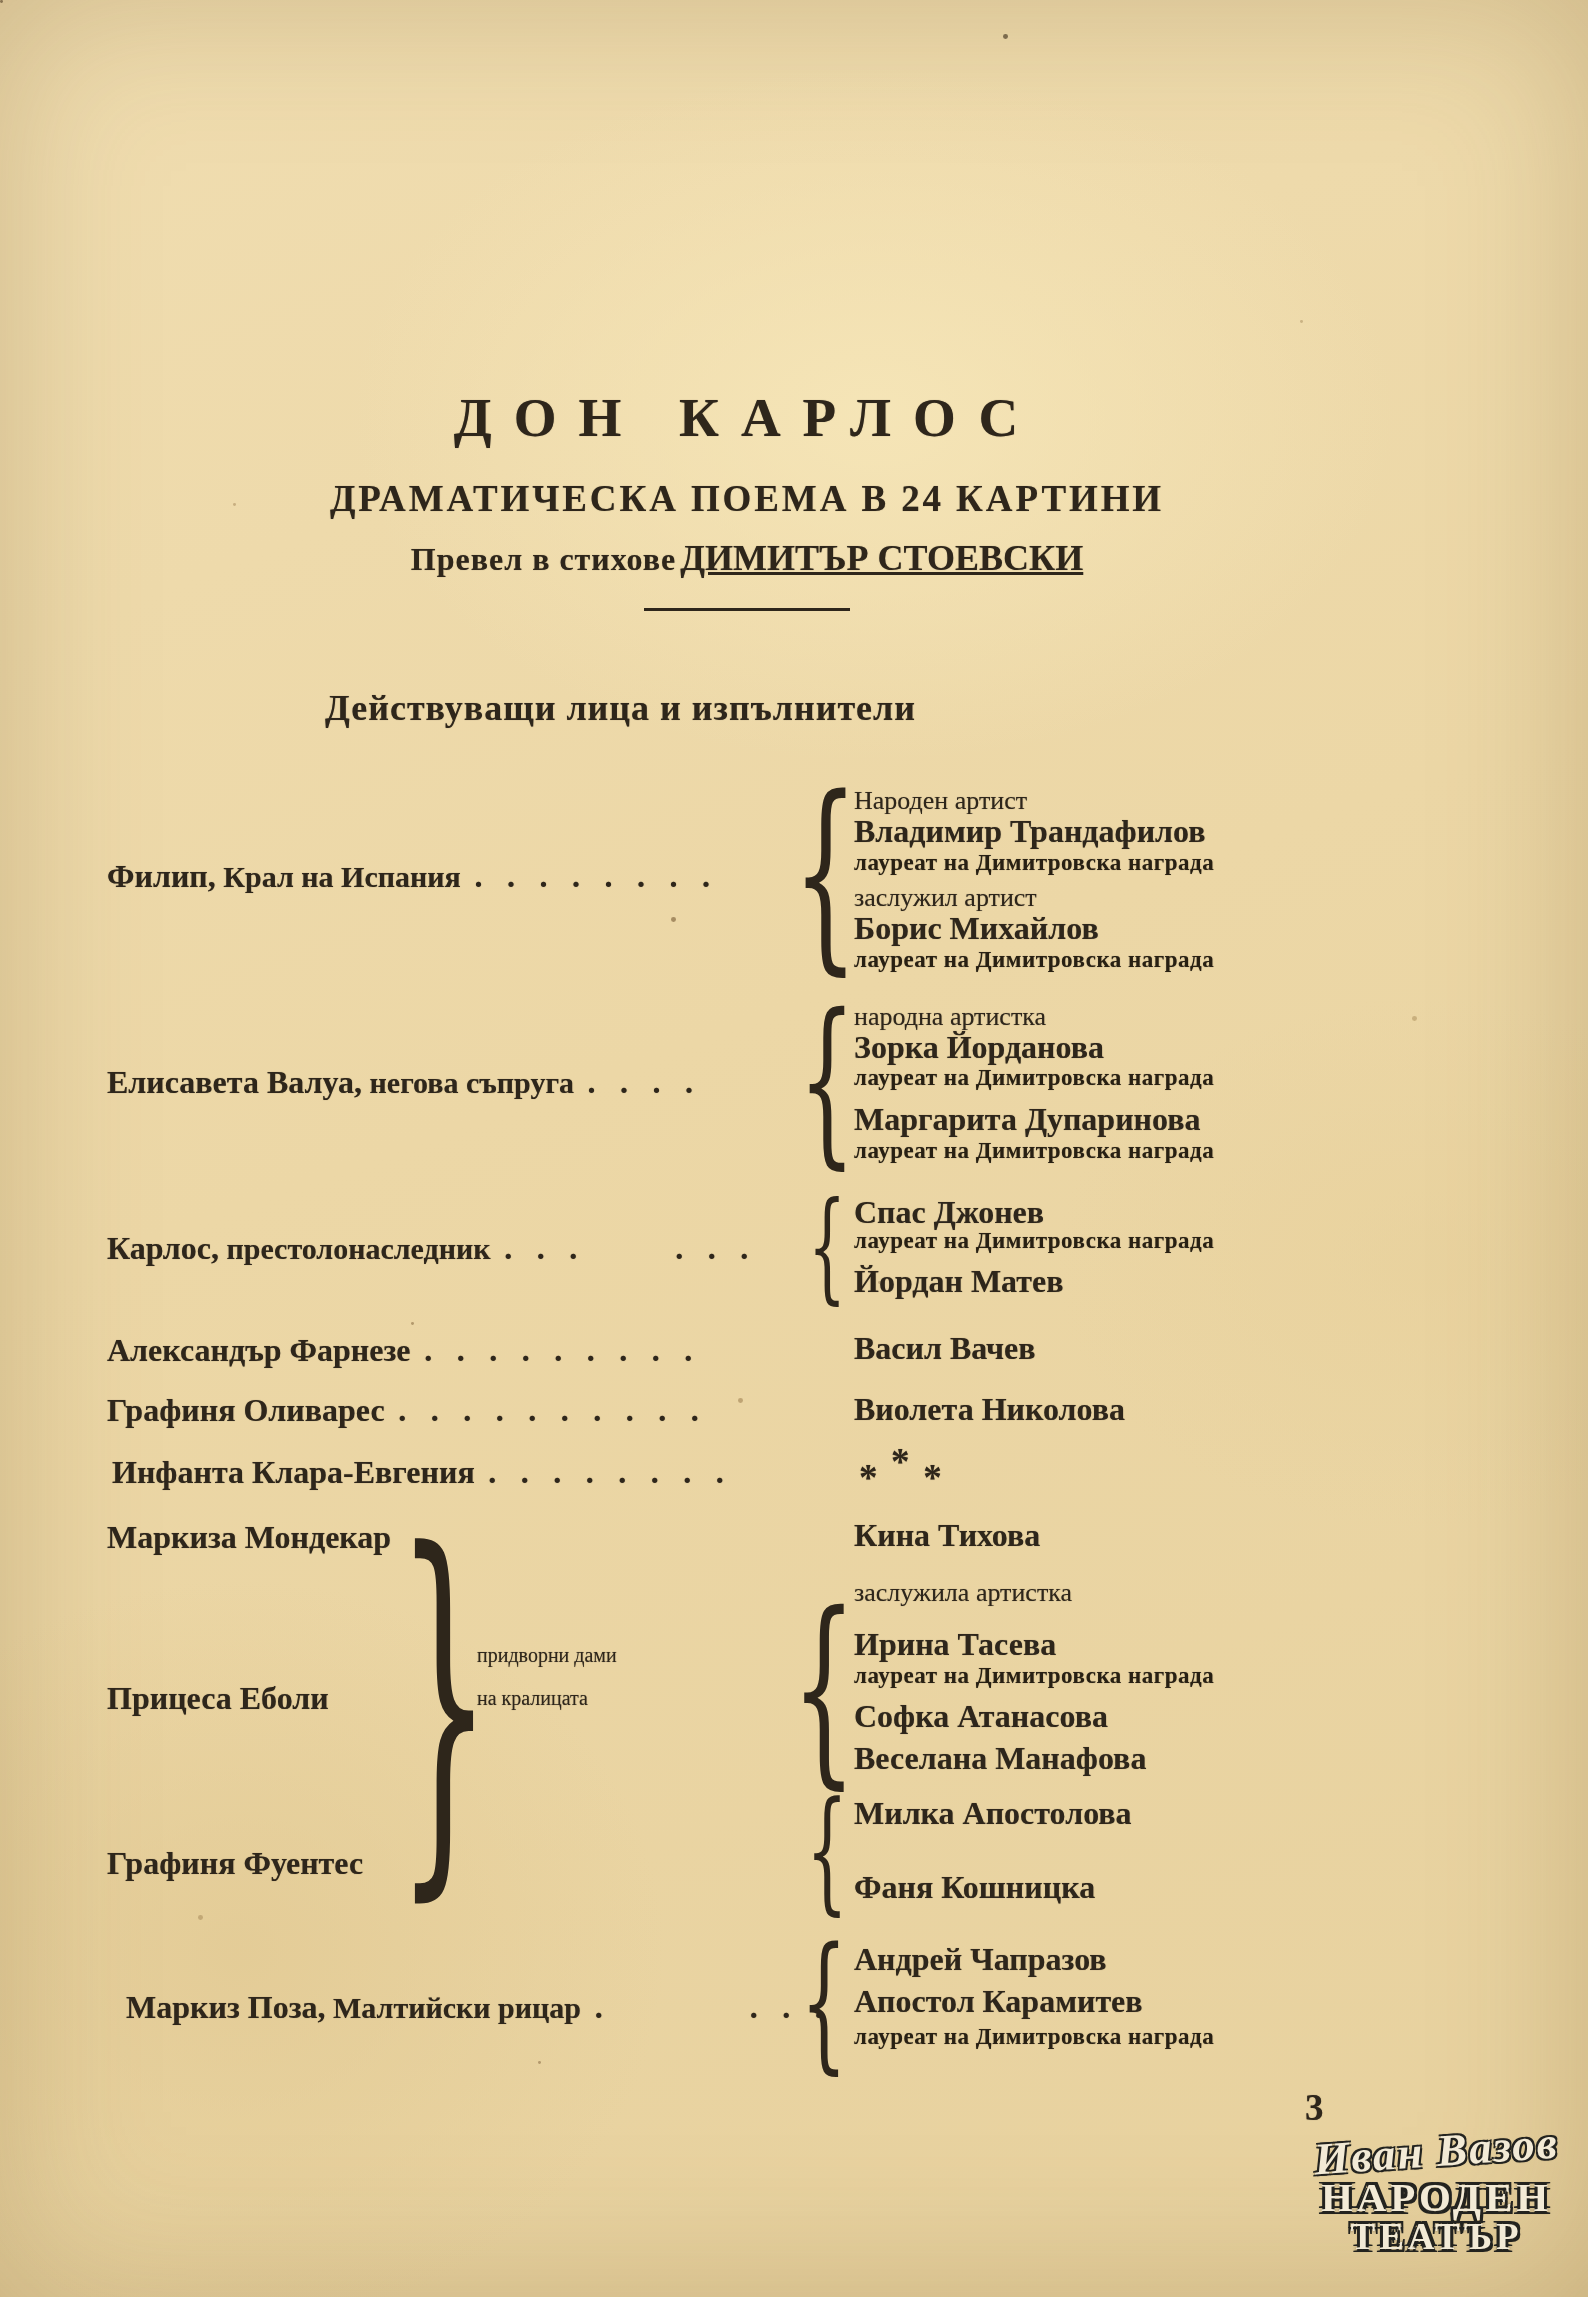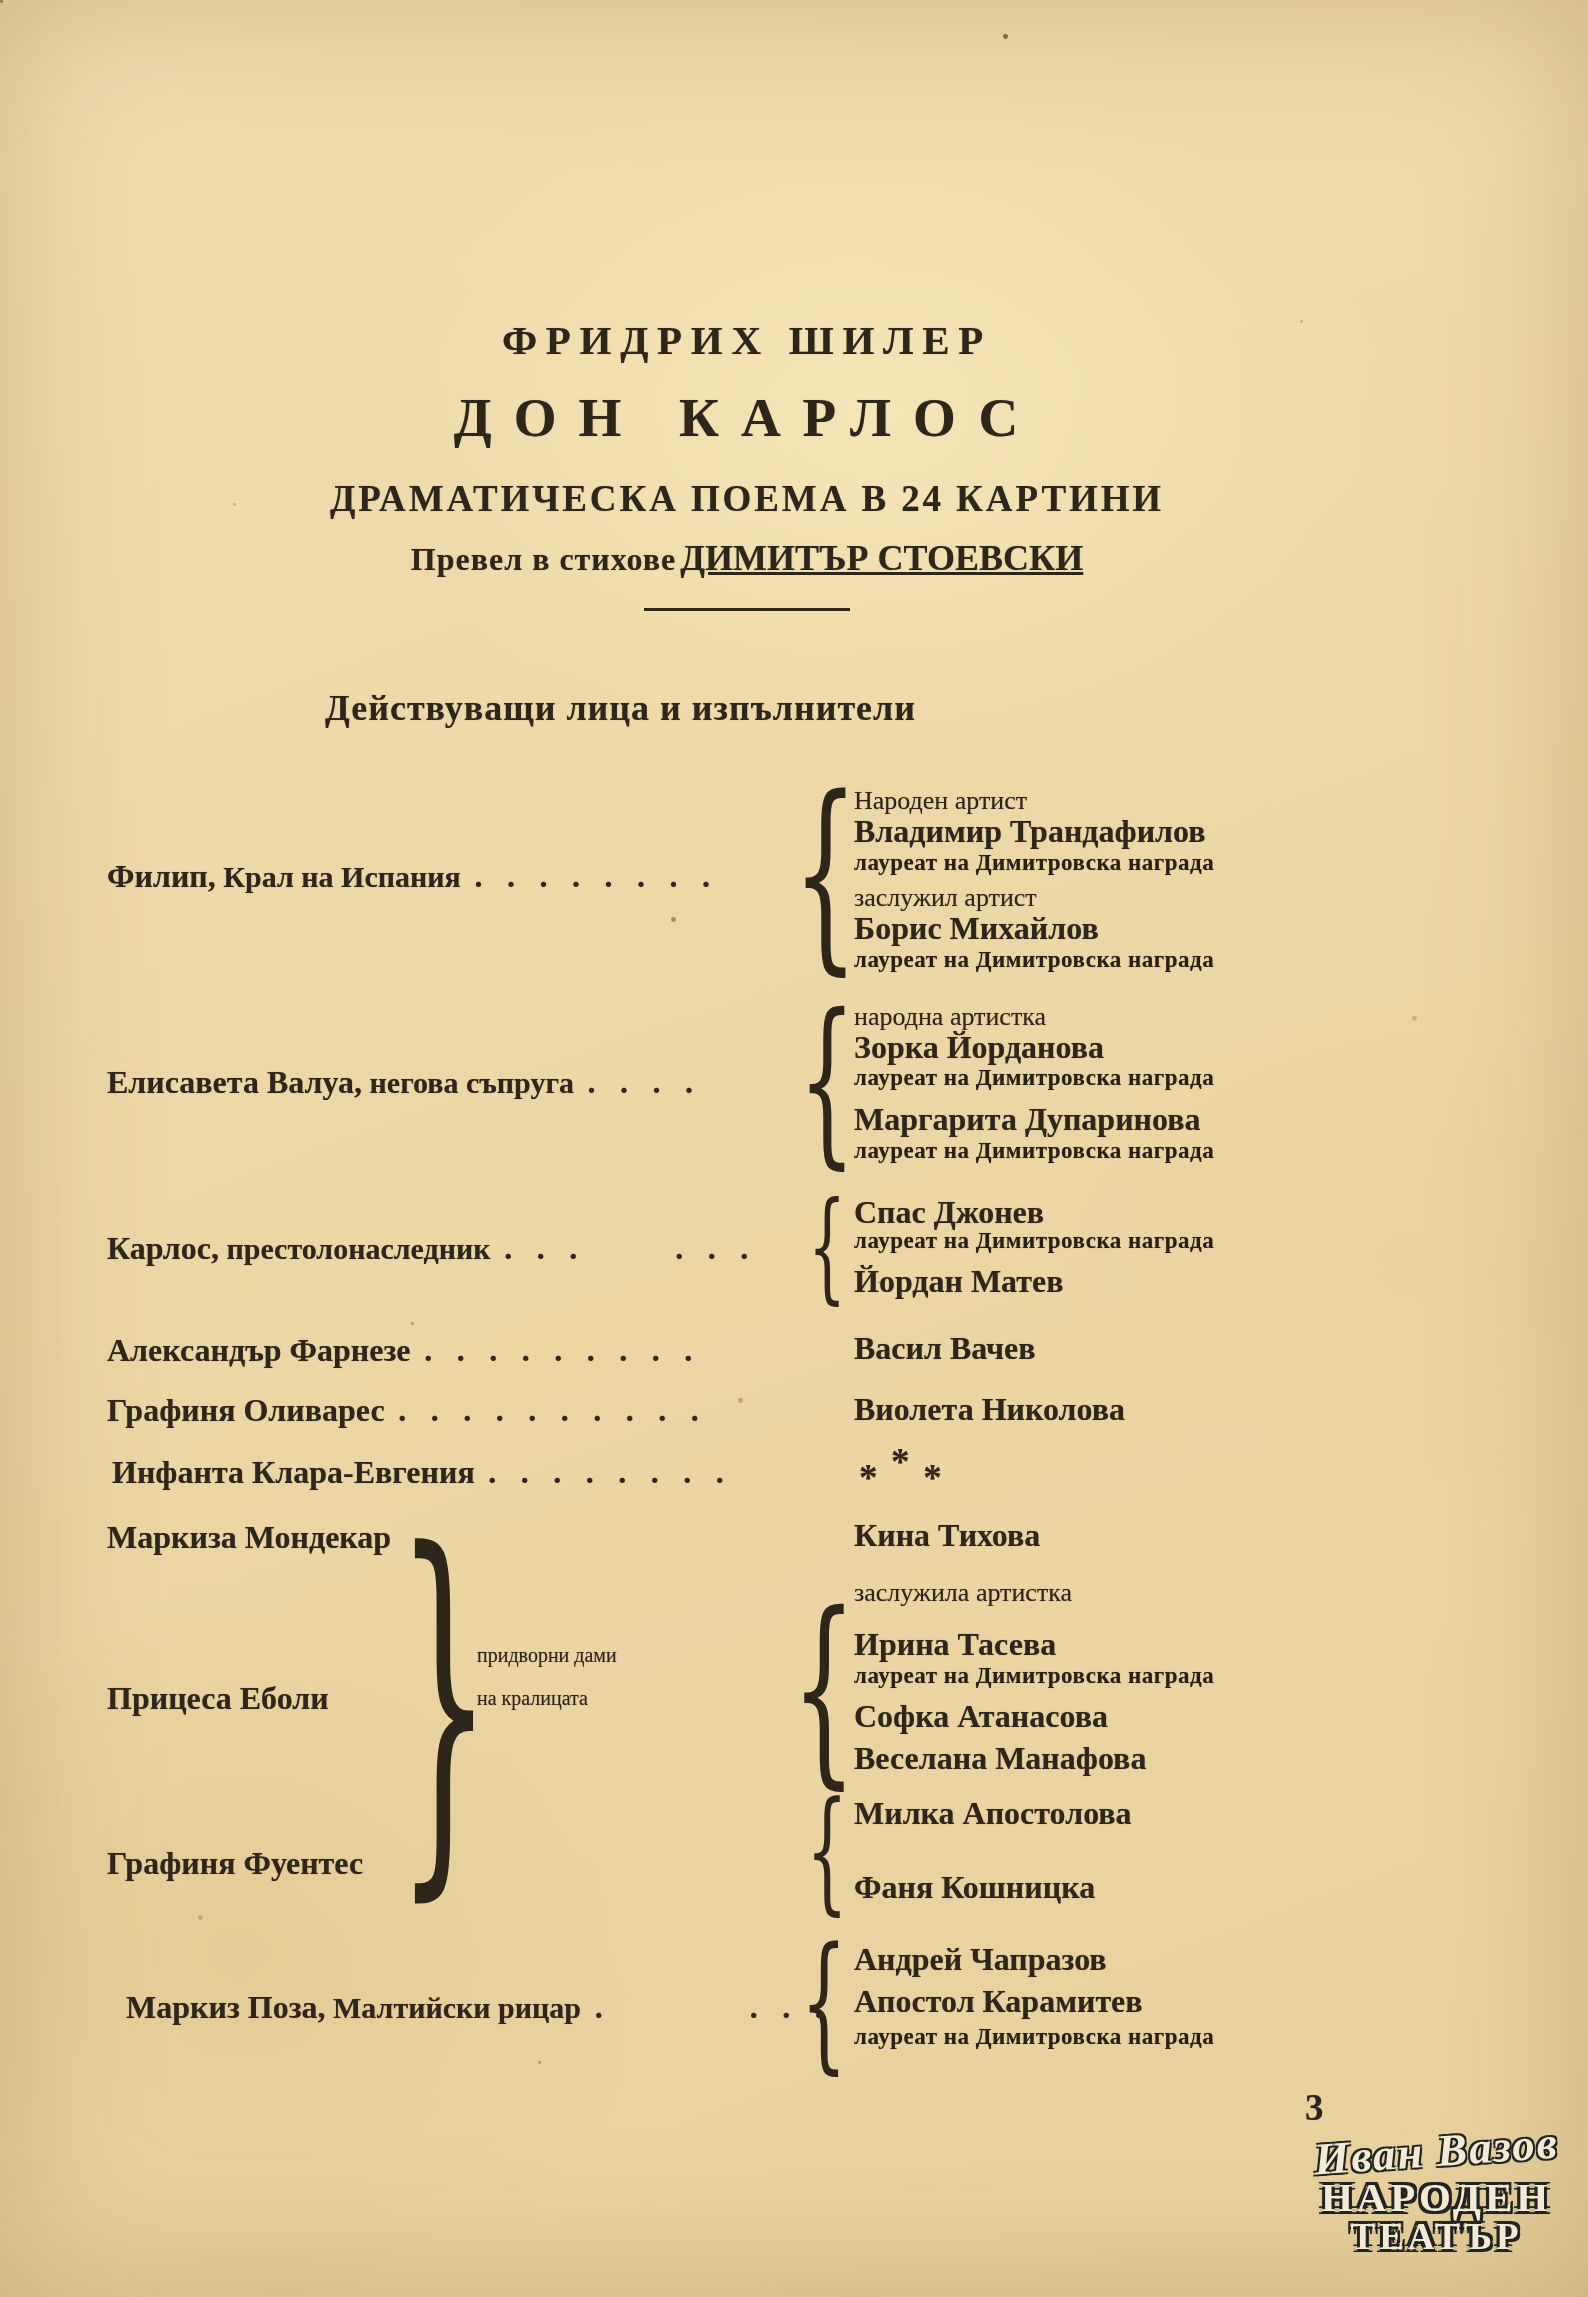--- a/index.html
+++ b/index.html
@@ -61,21 +61,20 @@
                 1300px 320px 0 0 rgba(120,85,40,.3),
                 878px 1281px 0 0 rgba(110,80,40,.3),
                 199px 1916px 0 1px rgba(115,82,40,.3); }
 </style>
 </head>
 <body>
 
 <div id="page">
   <div class="abs speck" style="left:0;top:0"></div>
 
-  <div class="abs hdr author ink" style="top:316px">ФРИДРИХ ШИЛЕР</div>
   <div class="abs hdr title ink" style="top:386px">ДОН КАРЛОС</div>
   <div class="abs hdr subtitle ink" style="top:477px">ДРАМАТИЧЕСКА ПОЕМА В 24 КАРТИНИ</div>
   <div class="abs hdr" style="top:537px">
     <span class="transline ink">Превел в стихове</span>
     <span class="transname ink" style="font-weight:bold">ДИМИТЪР СТОЕВСКИ</span>
   </div>
   <div class="abs rule" style="left:644px;top:608px;width:206px"></div>
 
   <div class="abs sechead ink" style="left:325px;top:687px">Действуващи лица и изпълнители</div>
 

